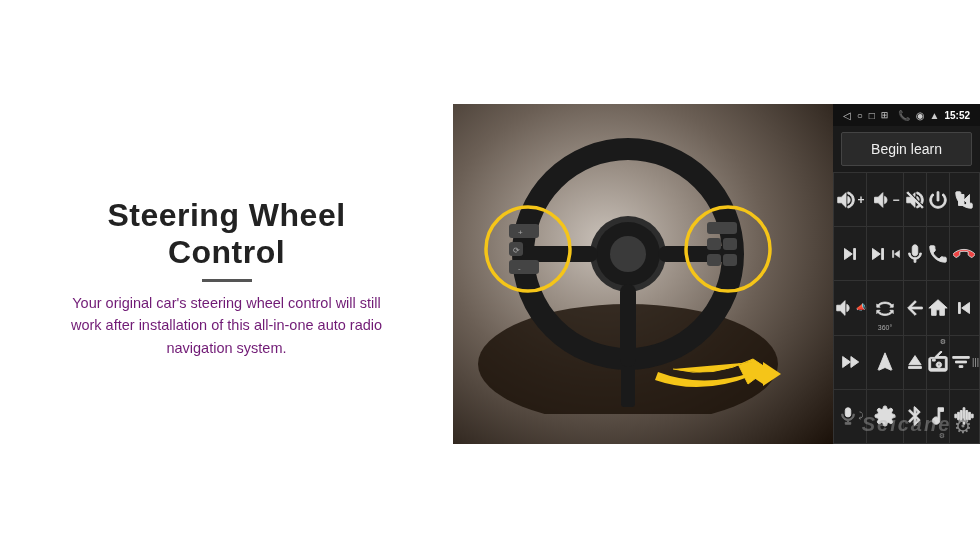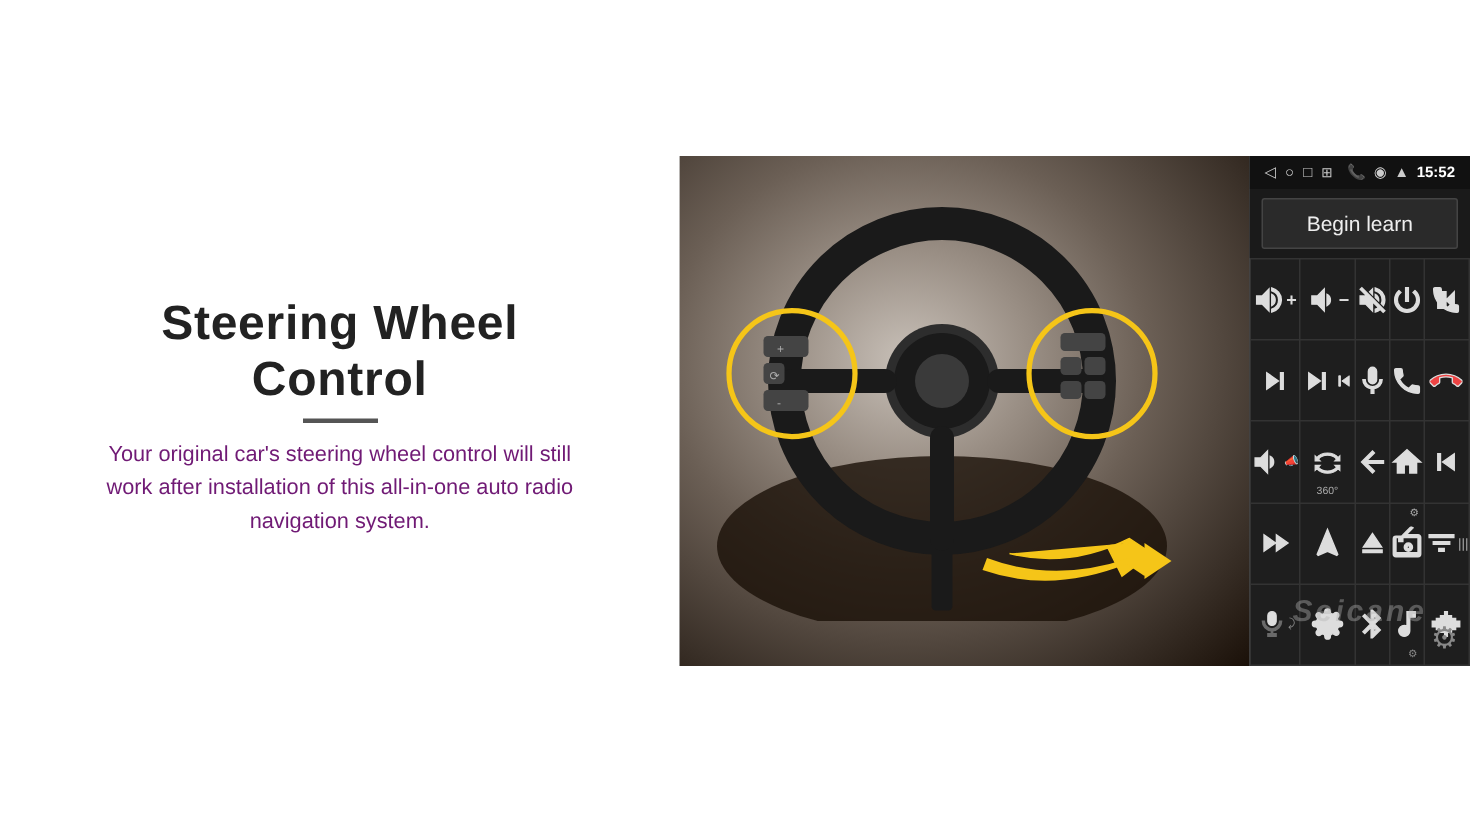--- a/index.html
+++ b/index.html
@@ -151,21 +151,21 @@
     .ctrl-btn svg {
       width: 22px;
       height: 22px;
       fill: #ddd;
       stroke: #ddd;
     }
 
     
     .seicane-watermark {
       position: absolute;
-      bottom: 24px;
+      bottom: 8px;
       left: 50%;
       transform: translateX(-50%);
       color: rgba(180,180,180,0.4);
       font-size: 20px;
       font-style: italic;
       font-weight: bold;
       letter-spacing: 2px;
       pointer-events: none;
     }
 

